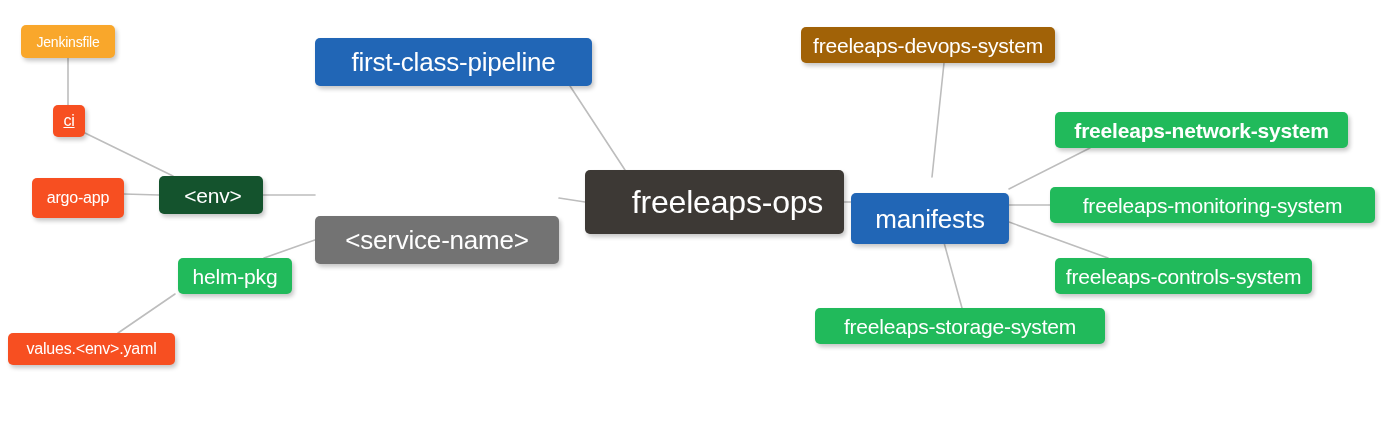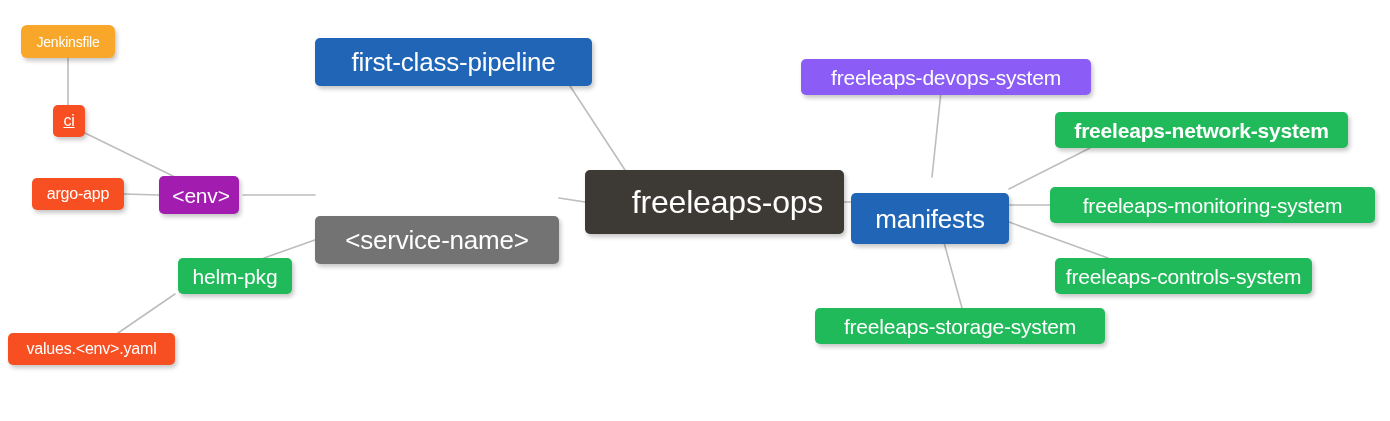--- a/index.html
+++ b/index.html
@@ -78,47 +78,47 @@
       </div>
       <div class="node lvl-blue" style="left: 315px; top: 172px; width: 244px; height: 48px; background: #737373; margin-top: 44px;">
         <span class="node-label">&lt;service-name&gt;</span>
       </div>
       <div class="node lvl-blue" style="left: 315px; top: 38px; width: 277px; height: 48px; background: rgb(33, 102, 182);">
         <span class="node-label">first-class-pipeline</span>
       </div>
       <div class="node lvl-blue" style="left: 851px; top: 193px; width: 158px; height: 51px; background: rgb(33, 102, 182);">
         <span class="node-label">manifests</span>
       </div>
-      <div class="node lvl-green" style="left: 159px; top: 176px; width: 80px; height: 38px; background: #a21caf; padding-left: 16px;">
+      <div class="node lvl-green" style="left: 159px; top: 176px; width: 104px; height: 38px; background: #14532d; padding-left: 16px;">
         <span class="node-label">&lt;env&gt;</span>
       </div>
       <div class="node lvl-green" style="left: 150px; top: 258px; width: 114px; height: 36px; background: rgb(33, 186, 91); margin-left: 28px;">
         <span class="node-label">helm-pkg</span>
       </div>
-      <div class="node lvl-green" style="left: 801px; top: 27px; width: 290px; height: 36px; background: #8b5cf6; margin-top: 32px;">
+      <div class="node lvl-green" style="left: 801px; top: 27px; width: 254px; height: 36px; background: #a16207;">
         <span class="node-label">freeleaps-devops-system</span>
       </div>
       <div class="node lvl-green" style="left: 1055px; top: 112px; width: 293px; height: 36px; background: rgb(33, 186, 91); font-weight: bold;">
         <span class="node-label">freeleaps-network-system</span>
       </div>
       <div class="node lvl-green" style="left: 1050px; top: 187px; width: 325px; height: 36px; background: rgb(33, 186, 91);">
         <span class="node-label">freeleaps-monitoring-system</span>
       </div>
       <div class="node lvl-green" style="left: 1055px; top: 258px; width: 257px; height: 36px; background: rgb(33, 186, 91);">
         <span class="node-label">freeleaps-controls-system</span>
       </div>
       <div class="node lvl-green" style="left: 815px; top: 308px; width: 290px; height: 36px; background: rgb(33, 186, 91);">
         <span class="node-label">freeleaps-storage-system</span>
       </div>
-      <div class="node lvl-orange" style="left: 21px; top: 25px; width: 94px; height: 33px; background: rgb(249, 167, 43); border-radius: 6px;">
+      <div class="node lvl-orange" style="left: 21px; top: 25px; width: 94px; height: 33px; background: rgb(249, 167, 43);">
         <span class="node-label">Jenkinsfile</span>
       </div>
       <div class="node lvl-red" style="left: 53px; top: 105px; width: 32px; height: 32px; background: rgb(247, 79, 33); text-decoration: underline;">
         <span class="node-label">ci</span>
       </div>
-      <div class="node lvl-red" style="left: 32px; top: 178px; width: 92px; height: 32px; background: rgb(247, 79, 33);">
+      <div class="node lvl-red" style="left: 32px; top: 178px; width: 92px; height: 40px; background: rgb(247, 79, 33);">
         <span class="node-label">argo-app</span>
       </div>
       <div class="node lvl-red" style="left: 8px; top: 333px; width: 167px; height: 32px; background: rgb(247, 79, 33);">
         <span class="node-label">values.&lt;env&gt;.yaml</span>
       </div>
     </div>
 </div>
 
 </body></html>

